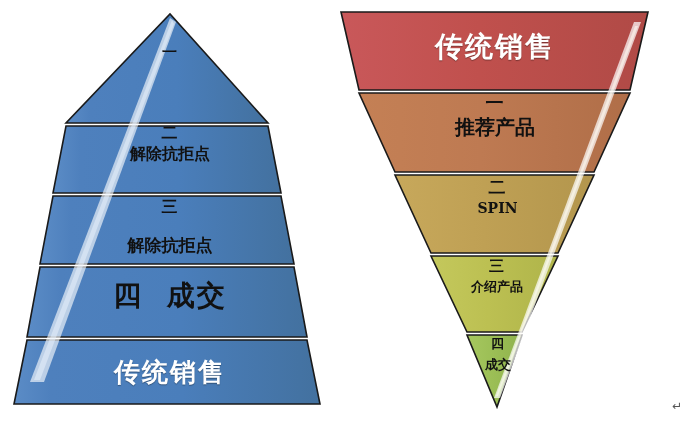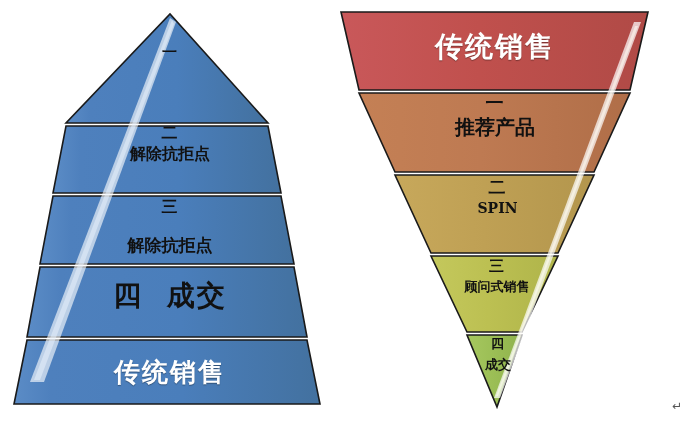--- a/index.html
+++ b/index.html
@@ -210,21 +210,21 @@
     <span class="name">推荐产品</span>
   </div>
 
   <div class="label" id="rf-t3">
     <span class="num">二</span>
     <span class="name serif">SPIN</span>
   </div>
 
   <div class="label" id="rf-t4">
     <span class="num">三</span>
-    <span class="name">顾问式销售</span>
+    <span class="name">介绍产品</span>
   </div>
 
   <div class="label" id="rf-t5">
     <span class="num">四</span>
     <span class="name">成交</span>
   </div>
 
   <div id="pilcrow">↵</div>
 
 </div>

